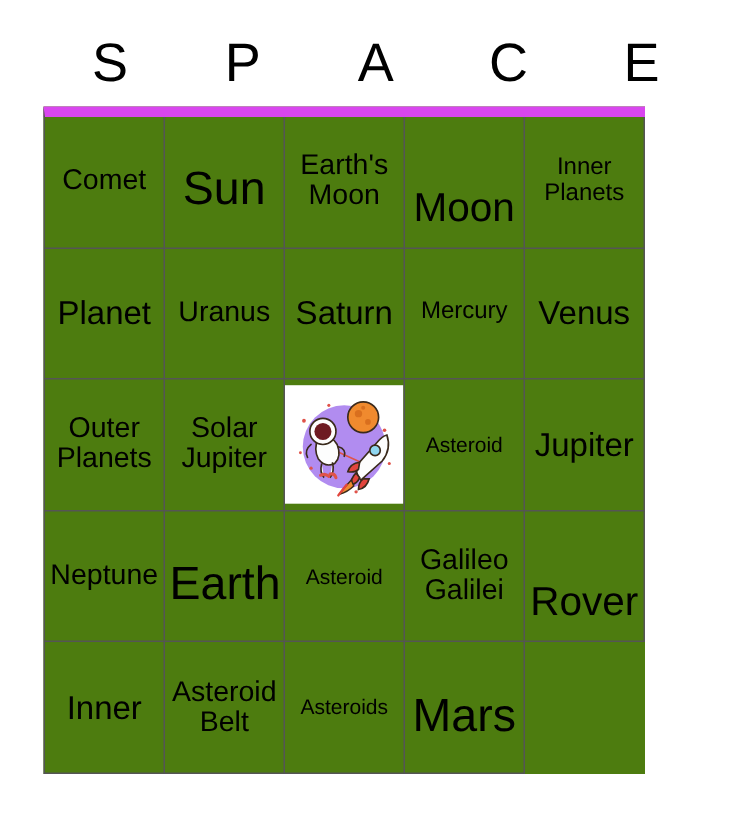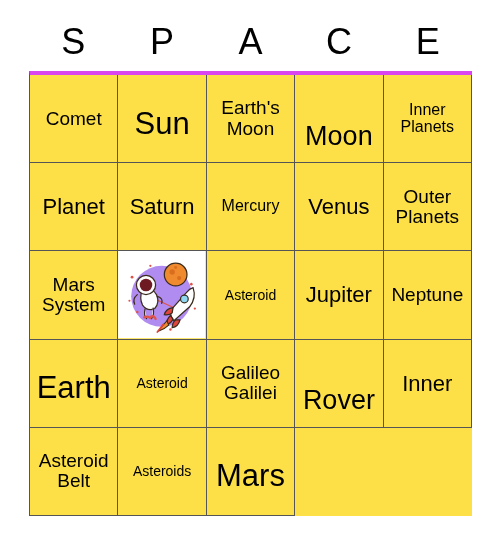--- a/index.html
+++ b/index.html
@@ -35,29 +35,29 @@
     font-size: 36px;
     font-weight: 400;
     color: #000000;
     line-height: 1;
     letter-spacing: 0px;
   }
   #grid {
     position: absolute;
     left: 29px;
     top: 71px;
-    width: 443px;
+    width: 401px;
     height: 445px;
     display: grid;
     grid-template-columns: repeat(5, 1fr);
     grid-template-rows: repeat(5, 1fr);
-    border-top: 4px solid #d946ef;
+    border-top: 7px solid #d946ef;
     border-left: 1px solid #555555;
     box-sizing: border-box;
-    background: #fde047;
+    background: #4d7c0f;
   }
   .cell {
     border-right: 1px solid #555555;
     border-bottom: 1px solid #555555;
     box-sizing: border-box;
     display: flex;
     align-items: center;
     justify-content: center;
     text-align: center;
     padding: 2px 3px;
@@ -114,34 +114,37 @@
         <span class="fs-xl">Moon</span>
       </div>
     <div class="cell">
         <span class="fs-s">Inner Planets</span>
       </div>
 
     <div class="cell">
         <span class="fs-l">Planet</span>
       </div>
     <div class="cell">
+        <span class="fs-m">Uranus</span>
+      </div>
+    <div class="cell">
         <span class="fs-l">Saturn</span>
       </div>
     <div class="cell">
         <span class="fs-s">Mercury</span>
       </div>
     <div class="cell">
         <span class="fs-l">Venus</span>
       </div>
 
     <div class="cell">
         <span class="fs-m">Outer Planets</span>
       </div>
     <div class="cell">
-        <span class="fs-m">Mars System</span>
+        <span class="fs-m">Solar Jupiter</span>
       </div>
 
     <div class="cell cell-free">
       <svg class="free-art" viewBox="0 0 100 100">
         <rect x="0" y="0" width="100" height="100" fill="#ffffff"></rect>
         <circle cx="50" cy="52" r="35" fill="#b18cf0"></circle>
 
         <circle cx="16" cy="30" r="1.6" fill="#e0534a"></circle>
         <circle cx="22" cy="70" r="1.4" fill="#e0534a"></circle>
         <circle cx="13" cy="57" r="1.2" fill="#e0534a"></circle>

